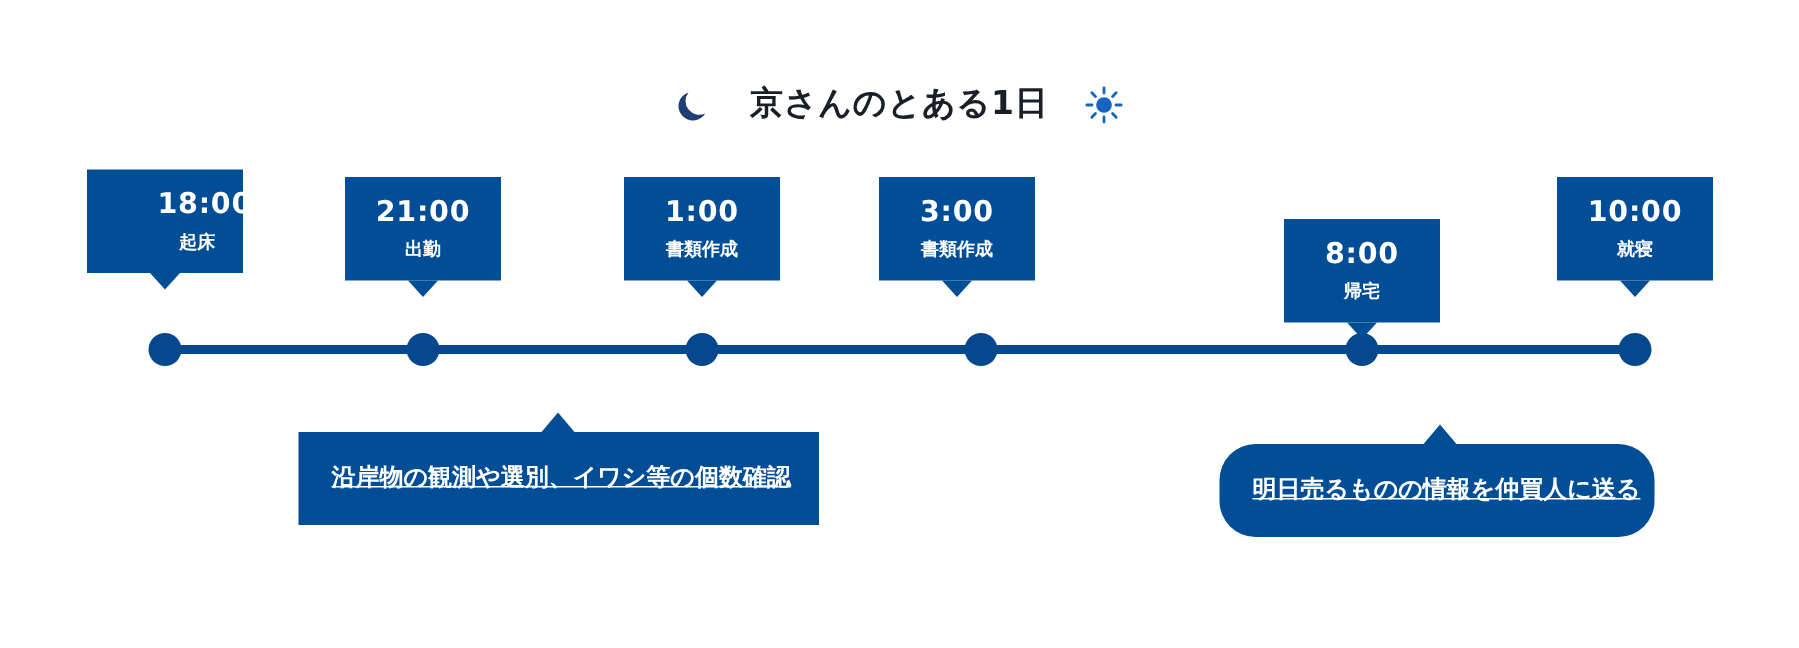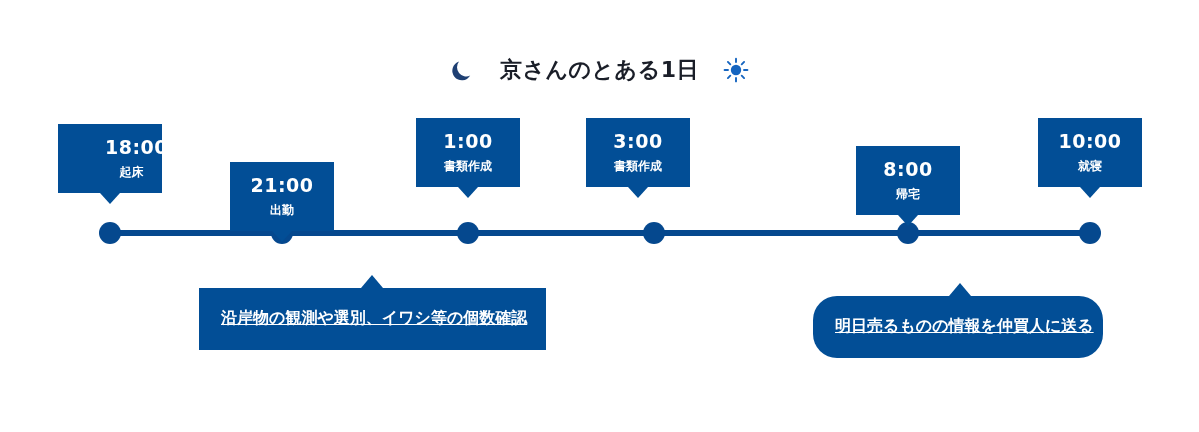--- a/index.html
+++ b/index.html
@@ -152,27 +152,27 @@
 
   <div class="axis-line" style="left:110px; top:230px; width:980px;"></div>
 
   <div class="axis-dot" style="left:110px;  top:233px;"></div>
   <div class="axis-dot" style="left:282px;  top:233px;"></div>
   <div class="axis-dot" style="left:468px;  top:233px;"></div>
   <div class="axis-dot" style="left:654px;  top:233px;"></div>
   <div class="axis-dot" style="left:908px;  top:233px;"></div>
   <div class="axis-dot" style="left:1090px; top:233px;"></div>
 
-  <div class="time-card" style="left:110px; top:124px;padding-left:47px;">
+  <div class="time-card" style="left:110px; top:113px;padding-left:47px;">
     <div class="card-time">18:00</div>
     <div class="card-label">起床</div>
     <span class="tail-down"></span>
   </div>
 
-  <div class="time-card" style="left:282px; top:118px;margin-top:44px;">
+  <div class="time-card" style="left:282px; top:118px;">
     <div class="card-time">21:00</div>
     <div class="card-label">出勤</div>
     <span class="tail-down"></span>
   </div>
 
   <div class="time-card" style="left:468px; top:118px;">
     <div class="card-time">1:00</div>
     <div class="card-label">書類作成</div>
     <span class="tail-down"></span>
   </div>

